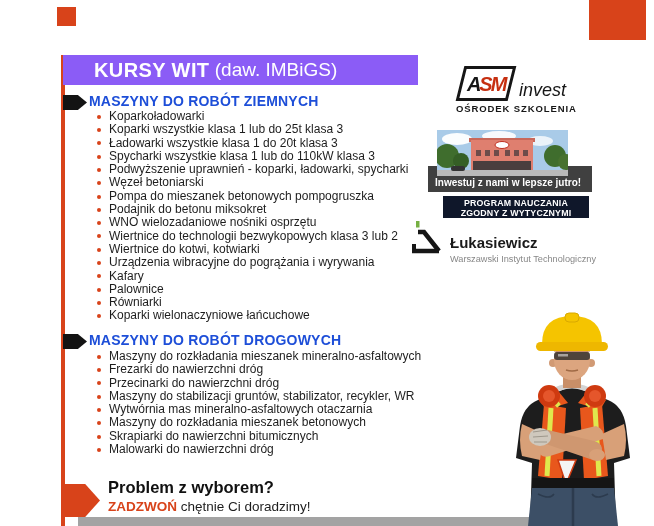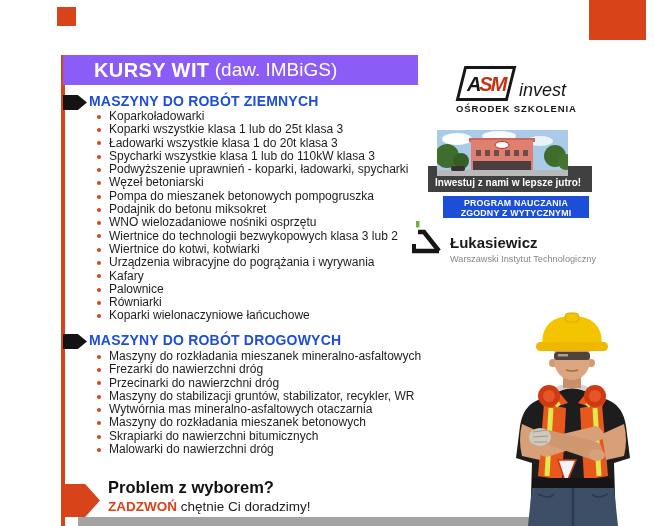--- a/index.html
+++ b/index.html
@@ -51,21 +51,21 @@
   .asm-invest{font-style:italic;font-size:18px;color:#161616;margin-left:7px;
               font-weight:500;line-height:1;position:relative;top:-2px;}
   #asm-subtitle{left:456px;top:103px;font-size:9.5px;font-weight:700;letter-spacing:.9px;
                 color:#161616;white-space:nowrap;}
 
   
   #building-photo{left:437px;top:130px;width:131px;height:46px;z-index:3;}
   #photo-banner{left:428px;top:166px;width:164px;height:26px;background:#404040;z-index:2;}
   #photo-banner span{position:absolute;left:7px;bottom:4px;font-size:10px;font-weight:700;
                      color:#fff;white-space:nowrap;}
-  #program-banner{left:443px;top:196px;width:146px;height:22px;background:#1d4ed8;color:#fff;
+  #program-banner{left:443px;top:196px;width:146px;height:22px;background:#0f172a;color:#fff;
                   font-size:8.8px;font-weight:700;text-align:center;line-height:10.5px;
                   box-sizing:border-box;padding-top:1.5px;letter-spacing:.2px;}
 
   
   #lukasiewicz-glyph{left:408px;top:221px;width:40px;height:40px;}
   #lukasiewicz-name{left:450px;top:234px;font-size:15px;font-weight:700;color:#1a1a1a;white-space:nowrap;}
   #lukasiewicz-subtitle{left:450px;top:254px;font-size:9.2px;color:#878787;white-space:nowrap;}
 
   
   #worker-photo{left:492px;top:308px;width:162px;height:218px;z-index:4;}

